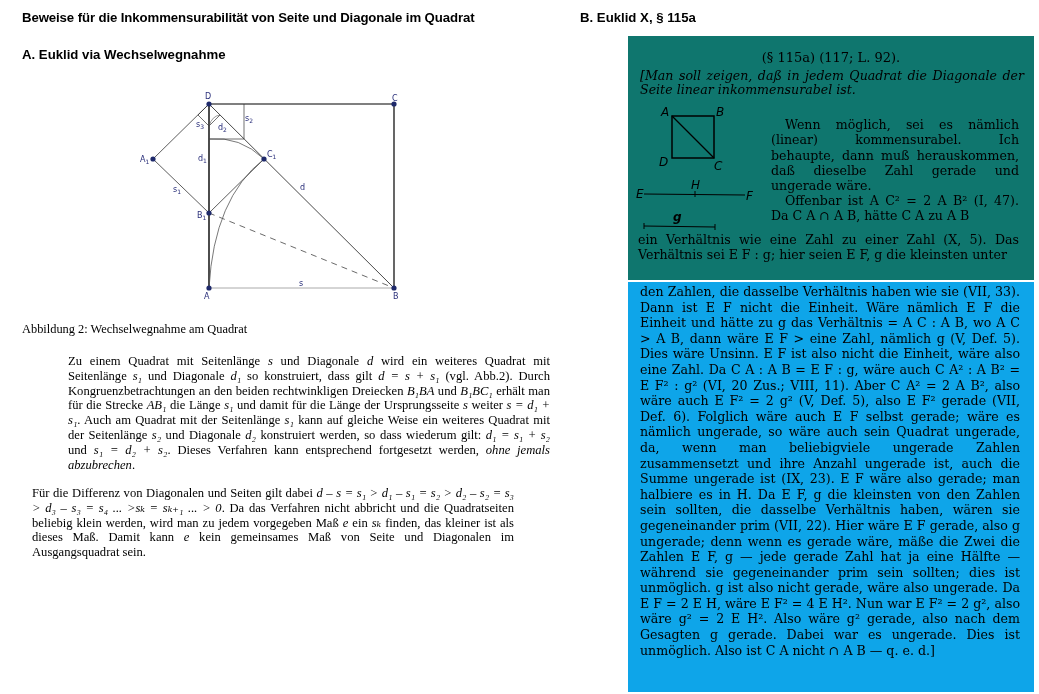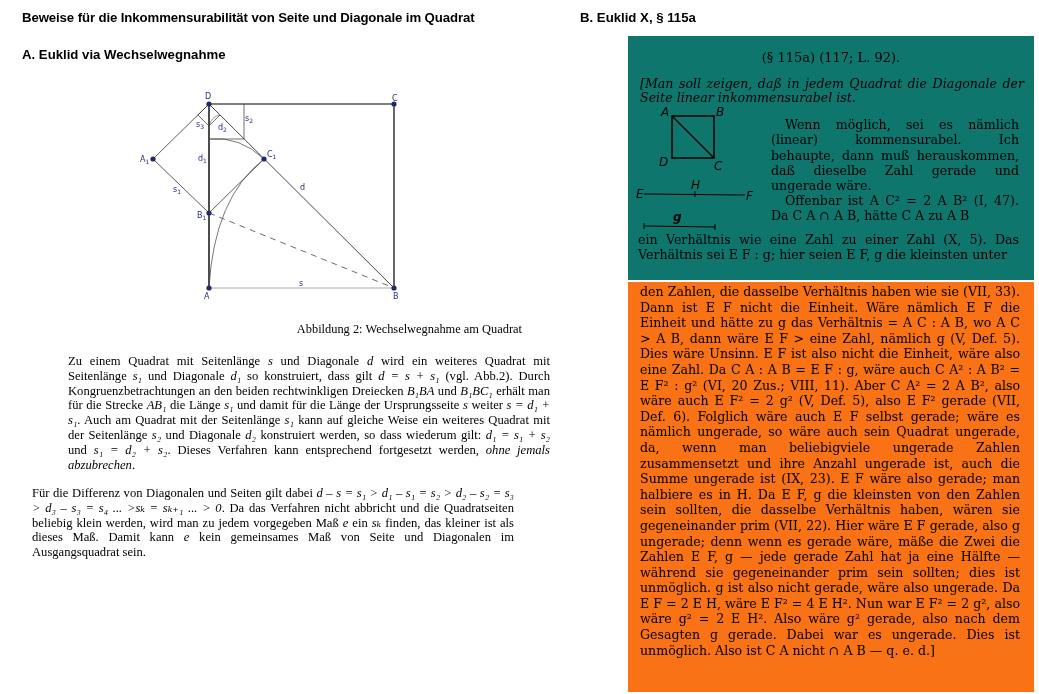--- a/index.html
+++ b/index.html
@@ -8,33 +8,33 @@
   .sans-bold { font-family: "Liberation Sans", "DejaVu Sans", sans-serif; font-weight: bold; }
   .serif { font-family: "Liberation Serif", "DejaVu Serif", serif; }
   .scan { font-family: "DejaVu Serif", "Liberation Serif", serif; }
 
   #main-title { left: 22px; top: 10px; font-size: 13.2px; letter-spacing: -0.1px; }
   #section-a { left: 22px; top: 47px; font-size: 13.2px; }
   #section-b { left: 580px; top: 10px; font-size: 13.2px; }
 
   #fig-left { left: 130px; top: 88px; width: 300px; height: 220px; }
   #fig-left svg text { font-family: "DejaVu Sans", sans-serif; font-size: 8px; fill: #2a2f7a; }
-  #caption { left: 22px; top: 322px; width: 500px; text-align: right; font-size: 12.4px; }
+  #caption { left: 22px; top: 322px; width: 500px; text-align: left; font-size: 12.4px; }
 
   .para { left: 32px; width: 482px; font-size: 12.6px; line-height: 14.8px; text-align: justify; }
   #para1 { top: 354px; margin-left: 36px; }
   #para2 { top: 486px; }
   .para i { font-style: italic; }
   .last { text-align-last: left; }
 
   
   #scan1 { left: 628px; top: 36px; width: 406px; height: 244px; background: #0f766e; }
-  #scan2 { left: 628px; top: 282px; width: 406px; height: 410px; background: #f97316; }
+  #scan2 { left: 628px; top: 282px; width: 406px; height: 410px; background: #0ea5e9; }
   .scan-head { position: absolute; left: 0; width: 406px; text-align: center; top: 14px; font-size: 13px; }
-  .scan-lead { position: absolute; left: 12px; top: 33px; width: 384px; font-size: 12.6px; line-height: 14px; font-style: italic; text-align: justify; margin-top: 8px; }
+  .scan-lead { position: absolute; left: 12px; top: 33px; width: 384px; font-size: 12.6px; line-height: 14px; font-style: italic; text-align: justify; }
   .scan-text { position: absolute; font-size: 12.6px; line-height: 15.2px; text-align: justify; }
   #scan1-right { left: 143px; top: 66px; width: 248px; }
   #scan1-bottom { left: 10px; top: 196px; width: 381px; }
   #scan2-body { left: 12px; top: 2px; width: 380px; font-size: 12.6px; line-height: 15.6px; }
   .scan-fig { position: absolute; left: 0; top: 64px; width: 140px; height: 140px; }
   .scan-fig text { font-family: "DejaVu Sans", sans-serif; font-style: italic; font-size: 12px; fill: #000; }
   .indent { display: inline-block; width: 14px; }
 </style>
 </head>
 <body>

